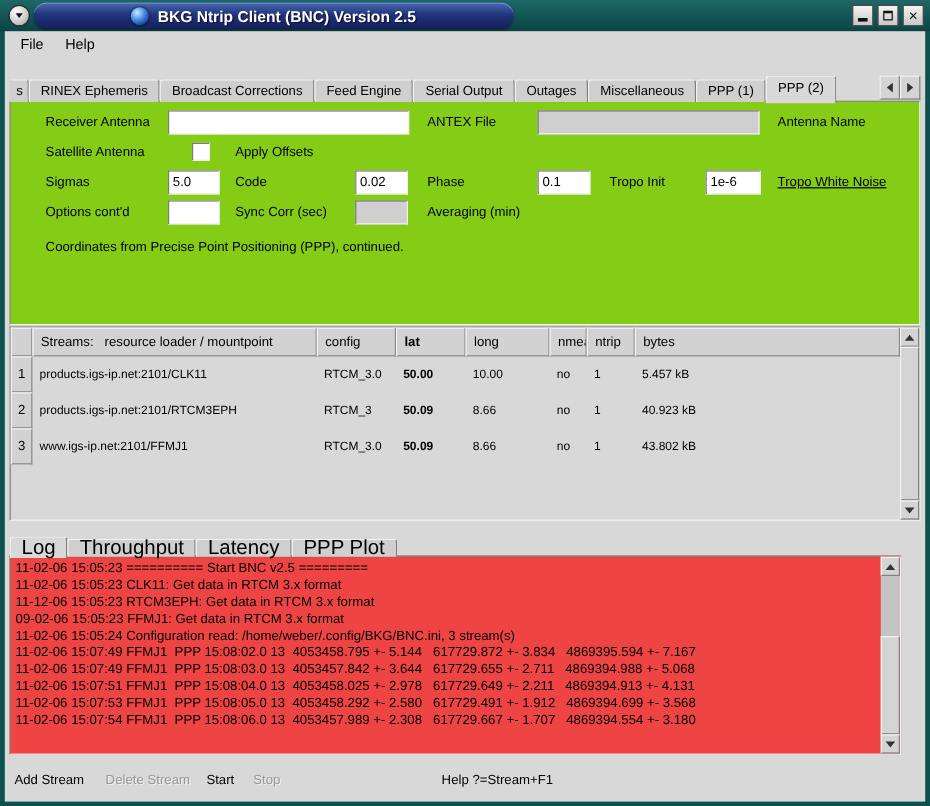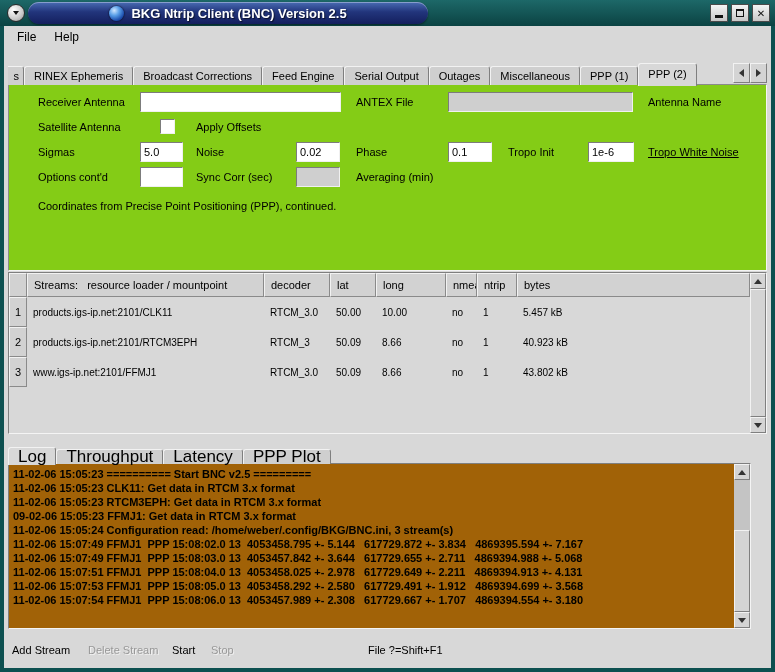--- a/index.html
+++ b/index.html
@@ -58,21 +58,21 @@
   .checkbox{position:absolute;width:13px;height:13px;background:#fff;border:1px solid;
     border-color:#7c7c7c #f0f0f0 #f0f0f0 #7c7c7c;box-sizing:content-box;}
 
   
   .streams-panel{position:absolute;left:4px;top:246px;right:4px;height:160px;background:#d8d8d8;
     border:1px solid;border-color:#7f7f7f #f4f4f4 #f4f4f4 #7f7f7f;}
   .thead{position:absolute;left:0;top:0;right:16px;height:24px;display:flex;}
   .th{background:#d2d2d2;border:1px solid;border-color:#f2f2f2 #8a8a8a #8a8a8a #f2f2f2;
     font-size:11px;display:flex;align-items:center;padding:2px 6px;box-sizing:border-box;white-space:pre;overflow:hidden;}
   .w-corner{width:18px;padding:0;}
-  .w-mount{width:237px;}.w-dec{width:66px;}.w-lat{width:46px;}.w-long{width:70px;}
+  .w-mount{width:237px;}.w-dec{width:66px;}.w-lat{width:58px;font-weight:bold;}.w-long{width:70px;}
   .w-nmea{width:31px;}.w-ntrip{width:40px;}.w-bytes{flex:1;}
   .trow{position:absolute;left:0;right:16px;height:30px;display:flex;}
   .rownum{width:18px;background:#d2d2d2;border:1px solid;border-color:#f2f2f2 #8a8a8a #8a8a8a #f2f2f2;
     display:flex;align-items:center;justify-content:center;font-size:11px;box-sizing:border-box;}
   .td{font-size:10px;display:flex;align-items:center;padding:0 6px;box-sizing:border-box;white-space:nowrap;overflow:hidden;}
 
   
   .vscroll{position:absolute;right:0;top:0;bottom:0;width:16px;background:#c4c4c4;}
   .sb-btn{position:absolute;left:0;width:16px;height:16px;background:#d4d4d4;border:1px solid;
     border-color:#f2f2f2 #7f7f7f #7f7f7f #f2f2f2;box-sizing:border-box;display:flex;align-items:center;justify-content:center;}
@@ -81,22 +81,22 @@
     border-color:#f2f2f2 #7f7f7f #7f7f7f #f2f2f2;box-sizing:border-box;}
   .thumb-full{top:16px;bottom:16px;}
   .thumb-log{top:66px;bottom:16px;}
 
   
   .bottom-tabbar{position:absolute;left:4px;top:420px;height:18px;display:flex;align-items:flex-end;z-index:3;}
   .btab{height:15px;line-height:14px;padding:0 9px;font-size:17px;background:#cfcfcf;white-space:nowrap;
     border:1px solid #7f7f7f;border-bottom:none;border-top-color:#f2f2f2;border-left-color:#f2f2f2;
     border-top-left-radius:3px;border-top-right-radius:3px;box-sizing:border-box;}
   .btab.selected{height:18px;line-height:17px;background:#d8d8d8;margin-bottom:-1px;position:relative;z-index:4;}
-  .log-panel{position:absolute;left:4px;top:437px;right:20px;height:164px;background:#a16207;
-    border:1px solid;border-color:#7f7f7f #f4f4f4 #f4f4f4 #7f7f7f;font-weight:bold;}
+  .log-panel{position:absolute;left:4px;top:437px;right:20px;height:164px;background:#ef4444;
+    border:1px solid;border-color:#7f7f7f #f4f4f4 #f4f4f4 #7f7f7f;}
   .log-lines{position:absolute;left:4px;top:3px;right:18px;bottom:2px;overflow:hidden;}
   .log-line{height:14px;line-height:14px;font-size:11px;white-space:pre;overflow:hidden;}
 
   
   .actions{position:absolute;left:0;right:0;top:612px;height:30px;}
   .action-btn{position:absolute;top:6px;font-size:11px;background:none;border:none;padding:0;
     font-family:"Liberation Sans","DejaVu Sans",sans-serif;color:#000;white-space:nowrap;}
   .action-btn.disabled{color:#989898;text-shadow:1px 1px 0 #f0f0f0;}
 </style>
 </head>
@@ -158,42 +158,42 @@
       <span class="lbl" style="left:347px;top:11px;">ANTEX File</span>
       <input class="field disabled" style="left: 439px; top: 7px; width: 185px;" value="">
       <span class="lbl" style="left:639px;top:11px;">Antenna Name</span>
 
       <span class="lbl" style="left:29px;top:36px;">Satellite Antenna</span>
       <span class="checkbox" style="left:151px;top:34px;"></span>
       <span class="lbl" style="left:187px;top:36px;">Apply Offsets</span>
 
       <span class="lbl" style="left:29px;top:61px;">Sigmas</span>
       <input class="field" style="left: 131px; top: 57px; width: 43px;" value="5.0">
-      <span class="lbl" style="left:187px;top:61px;">Noise</span>
+      <span class="lbl" style="left:187px;top:61px;">Code</span>
       <input class="field" style="left: 287px; top: 57px; width: 44px;" value="0.02">
       <span class="lbl" style="left:347px;top:61px;">Phase</span>
       <input class="field" style="left: 439px; top: 57px; width: 44px;" value="0.1">
       <span class="lbl" style="left:499px;top:61px;">Tropo Init</span>
       <input class="field" style="left: 579px; top: 57px; width: 46px;" value="1e-6">
       <span class="lbl" style="left:639px;top:61px;text-decoration:underline;">Tropo White Noise</span>
 
       <span class="lbl" style="left:29px;top:86px;">Options cont'd</span>
       <input class="field" style="left: 131px; top: 82px; width: 43px;" value="">
       <span class="lbl" style="left:187px;top:86px;">Sync Corr (sec)</span>
       <input class="field disabled" style="left: 287px; top: 82px; width: 44px;" value="">
       <span class="lbl" style="left:347px;top:86px;">Averaging (min)</span>
 
       <span class="lbl" style="left:29px;top:115px;">Coordinates from Precise Point Positioning (PPP), continued.</span>
     </div>
 
     <div class="streams-panel">
       <div class="thead">
         <div class="th w-corner"></div>
         <div class="th w-mount">Streams:   resource loader / mountpoint</div>
-        <div class="th w-dec">decoder</div>
+        <div class="th w-dec">config</div>
         <div class="th w-lat">lat</div>
         <div class="th w-long">long</div>
         <div class="th w-nmea">nmea</div>
         <div class="th w-ntrip">ntrip</div>
         <div class="th w-bytes">bytes</div>
       </div>
 
       <div class="trow" style="top:24px;">
         <div class="rownum">1</div>
         <div class="td w-mount">products.igs-ip.net:2101/CLK11</div>
@@ -240,21 +240,21 @@
       <span class="btab selected">Log</span>
       <span class="btab">Throughput</span>
       <span class="btab">Latency</span>
       <span class="btab">PPP Plot</span>
     </div>
 
     <div class="log-panel">
       <div class="log-lines">
         <div class="log-line">11-02-06 15:05:23 ========== Start BNC v2.5 =========</div>
         <div class="log-line">11-02-06 15:05:23 CLK11: Get data in RTCM 3.x format</div>
-        <div class="log-line">11-02-06 15:05:23 RTCM3EPH: Get data in RTCM 3.x format</div>
+        <div class="log-line">11-12-06 15:05:23 RTCM3EPH: Get data in RTCM 3.x format</div>
         <div class="log-line">09-02-06 15:05:23 FFMJ1: Get data in RTCM 3.x format</div>
         <div class="log-line">11-02-06 15:05:24 Configuration read: /home/weber/.config/BKG/BNC.ini, 3 stream(s)</div>
         <div class="log-line">11-02-06 15:07:49 FFMJ1  PPP 15:08:02.0 13  4053458.795 +- 5.144   617729.872 +- 3.834   4869395.594 +- 7.167</div>
         <div class="log-line">11-02-06 15:07:49 FFMJ1  PPP 15:08:03.0 13  4053457.842 +- 3.644   617729.655 +- 2.711   4869394.988 +- 5.068</div>
         <div class="log-line">11-02-06 15:07:51 FFMJ1  PPP 15:08:04.0 13  4053458.025 +- 2.978   617729.649 +- 2.211   4869394.913 +- 4.131</div>
         <div class="log-line">11-02-06 15:07:53 FFMJ1  PPP 15:08:05.0 13  4053458.292 +- 2.580   617729.491 +- 1.912   4869394.699 +- 3.568</div>
         <div class="log-line">11-02-06 15:07:54 FFMJ1  PPP 15:08:06.0 13  4053457.989 +- 2.308   617729.667 +- 1.707   4869394.554 +- 3.180</div>
       </div>
       <div class="vscroll">
         <div class="sb-btn sb-up">
@@ -265,17 +265,17 @@
             <span class="tri-down"></span>
           </div>
       </div>
     </div>
 
     <div class="actions">
       <button class="action-btn" style="left:8px;">Add Stream</button>
       <button class="action-btn disabled" style="left:84px;">Delete Stream</button>
       <button class="action-btn" style="left:168px;">Start</button>
       <button class="action-btn disabled" style="left:207px;">Stop</button>
-      <span class="action-btn" style="left:364px;">File ?=Shift+F1</span>
+      <span class="action-btn" style="left:364px;">Help ?=Stream+F1</span>
     </div>
 
   </div>
 </div>
 
 </body></html>

